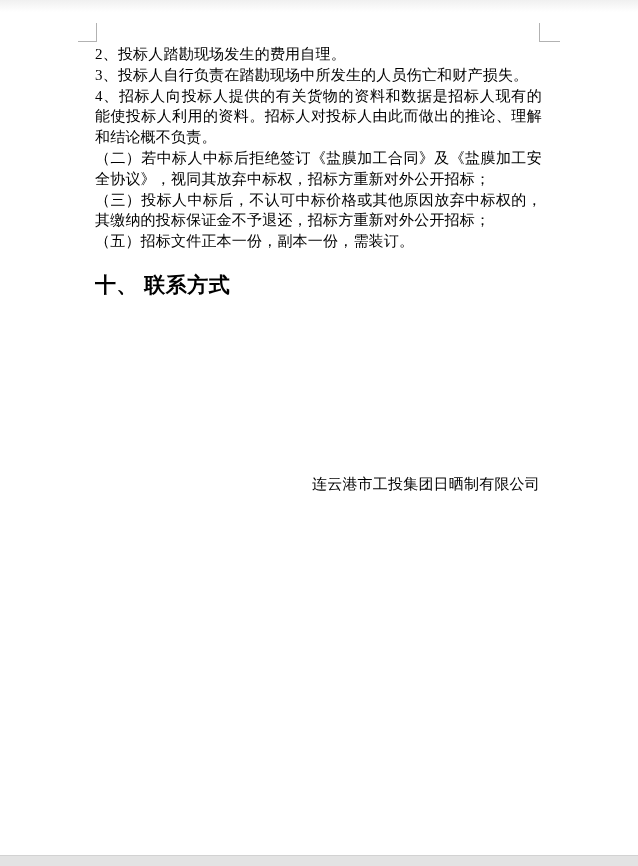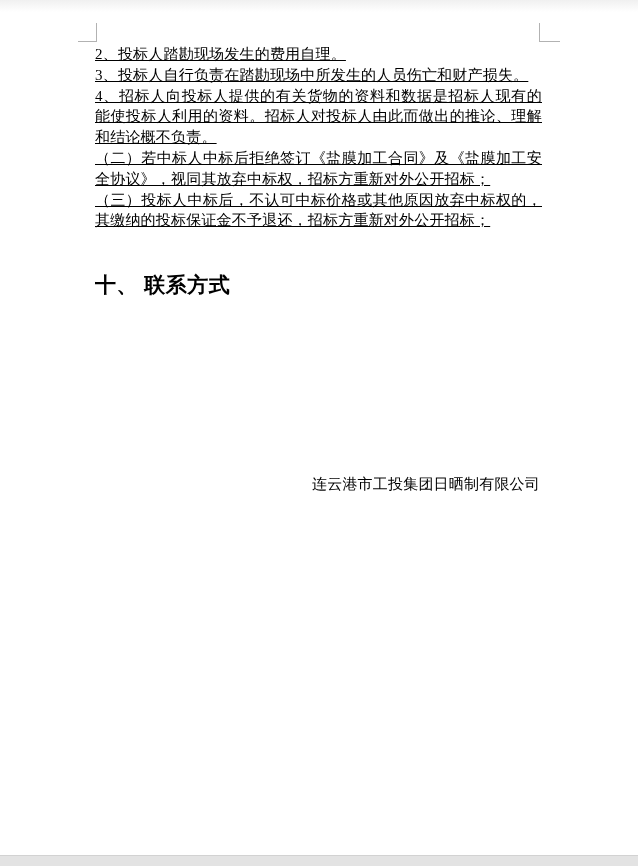--- a/index.html
+++ b/index.html
@@ -50,21 +50,20 @@
     top: 44px;
     width: 447px;
     font-size: 15px;
     line-height: 20.8px;
     text-align: justify;
     letter-spacing: 0.2px;
   }
   .body-text p {
     margin: 0;
     padding: 0;
-    text-decoration: underline;
   }
   .section-heading {
     position: absolute;
     left: 95px;
     top: 271px;
     font-family: "Liberation Sans", "DejaVu Sans", sans-serif;
     font-weight: 700;
     font-size: 21px;
     letter-spacing: 0.5px;
     white-space: pre;
@@ -121,20 +120,21 @@
 
   <div class="crop-mark left"></div>
   <div class="crop-mark right"></div>
 
   <div class="body-text">
     <p>2、投标人踏勘现场发生的费用自理。</p>
     <p>3、投标人自行负责在踏勘现场中所发生的人员伤亡和财产损失。</p>
     <p>4、招标人向投标人提供的有关货物的资料和数据是招标人现有的能使投标人利用的资料。招标人对投标人由此而做出的推论、理解和结论概不负责。</p>
     <p>（二）若中标人中标后拒绝签订《盐膜加工合同》及《盐膜加工安全协议》，视同其放弃中标权，招标方重新对外公开招标；</p>
     <p>（三）投标人中标后，不认可中标价格或其他原因放弃中标权的，其缴纳的投标保证金不予退还，招标方重新对外公开招标；</p>
+    <p>（五）招标文件正本一份，副本一份，需装订。</p>
   </div>
 
   <div class="section-heading">十、 联系方式</div>
 
 
   <div class="signature">
     <div>连云港市工投集团日晒制有限公司</div>
   </div>
 
   <div class="bottom-strip"></div>

